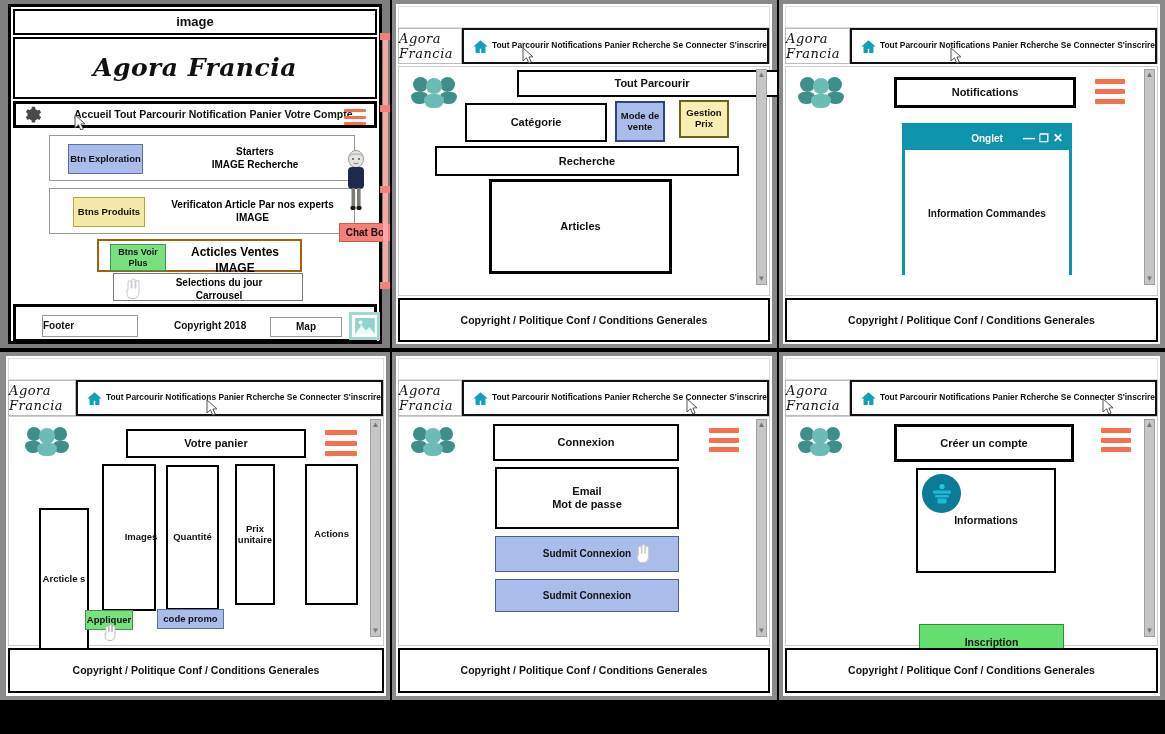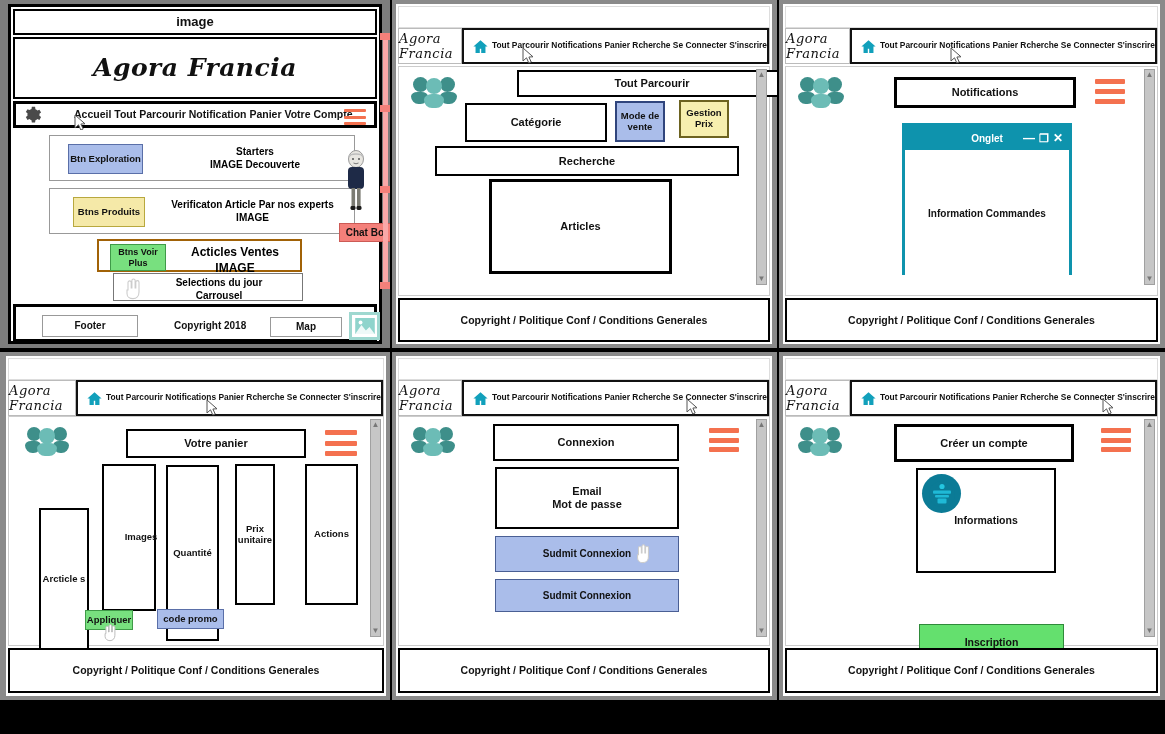--- a/index.html
+++ b/index.html
@@ -119,21 +119,21 @@
       </div>
 
       <div style="position:absolute;left:2px;top:123px;width:364px;height:172px;background:#fff;">
 
         <div class="thinbox" style="position:absolute;left:36px;top:5px;width:306px;height:46px;background:#fff;">
           <div class="box" style="position:absolute;left:18px;top:8px;width:75px;height:30px;border:1px solid #5a6fa8;background:#aabdea;font-size:9.5px;flex-direction:column;">
             <span>Btn Exploration</span>
           </div>
           <div style="position:absolute;left:110px;top:9px;width:190px;text-align:center;font-size:10px;font-weight:bold;line-height:1.3;">
             <div>Starters</div>
-            <div>IMAGE Decouverte</div>
+            <div>IMAGE Recherche</div>
           </div>
         </div>
 
         <div class="thinbox" style="position:absolute;left:36px;top:58px;width:306px;height:46px;background:#fff;">
           <div class="box" style="position:absolute;left:23px;top:8px;width:72px;height:30px;border:1px solid #b8a83e;background:#f5e9a8;font-size:9.5px;flex-direction:column;">
             <span>Btns Produits</span>
           </div>
           <div style="position:absolute;left:100px;top:9px;width:205px;text-align:center;font-size:10px;font-weight:bold;line-height:1.3;">
             <div>Verificaton Article Par nos experts</div>
             <div>IMAGE</div>
@@ -157,21 +157,21 @@
           </div>
           <span class="handcur" style="left:8px;top:2px;">
             <svg width="22" height="24" viewBox="0 0 22 24">
               <path d="M6 14 V6.5a1.6 1.6 0 013.2 0V12h.7V4.6a1.6 1.6 0 013.2 0V12h.7V6.2a1.6 1.6 0 013.2 0V16c0 4-2.5 6.6-6 6.6-3.2 0-6-2-6-5.2V14z" fill="#fff" stroke="#ccc" stroke-width="1.1"></path>
             </svg>
           </span>
         </div>
       </div>
 
       <div class="box" style="position:absolute;left:2px;top:297px;width:364px;height:38px;border-width:3px;">
-        <div class="thinbox" style="position:absolute;left:26px;top:8px;width:96px;height:22px;background:#fff;display:flex;align-items:center;justify-content:center;font-size:10px;font-weight:bold;">
+        <div class="thinbox" style="position:absolute;left:26px;top:8px;width:96px;height:22px;background:#fff;display:flex;align-items:center;justify-content:flex-start;font-size:10px;font-weight:bold;">
           <span>Footer</span>
         </div>
         <span style="position:absolute;left:158px;top:13px;font-size:10px;font-weight:bold;">Copyright 2018</span>
         <div class="thinbox" style="position:absolute;left:254px;top:10px;width:72px;height:20px;background:#fff;display:flex;align-items:center;justify-content:center;font-size:10px;font-weight:bold;">
           <span>Map</span>
         </div>
         <div class="imgph" style="position:absolute;left:333px;top:5px;width:31px;height:28px;">
           <svg width="20" height="16" viewBox="0 0 22 18">
             <rect x="0" y="0" width="22" height="18" fill="#8fd4cc"></rect>
             <circle cx="6" cy="5" r="2.2" fill="#fff"></circle>
@@ -389,21 +389,21 @@
             <i style="height:5px;"></i>
             <i style="height:5px;"></i>
         </span>
 
         <div class="box" style="position:absolute;left:30px;top:48px;width:50px;height:143px;font-size:9.5px;flex-direction:column;margin-top:43px;">
           <span style="white-space:pre-line;">Arcticle s</span>
         </div>
         <div class="box" style="position:absolute;left:93px;top:47px;width:54px;height:147px;font-size:9.5px;padding-left:24px;">
           <span>Images</span>
         </div>
-        <div class="box" style="position:absolute;left:157px;top:48px;width:53px;height:176px;font-size:9.5px;">
+        <div class="box" style="position:absolute;left:157px;top:48px;width:53px;height:145px;font-size:9.5px;">
           <span>Quantité</span>
         </div>
         <div class="box" style="position:absolute;left:226px;top:47px;width:40px;height:141px;font-size:9.5px;flex-direction:column;">
           <span style="white-space:pre-line;">Prix unitaire</span>
         </div>
         <div class="box" style="position:absolute;left:296px;top:47px;width:53px;height:141px;font-size:9.5px;">
           <span>Actions</span>
         </div>
 
         <div class="box" style="position:absolute;left:76px;top:193px;width:48px;height:20px;background:#78e07f;border:1px solid #3f9a48;font-size:9.5px;">

